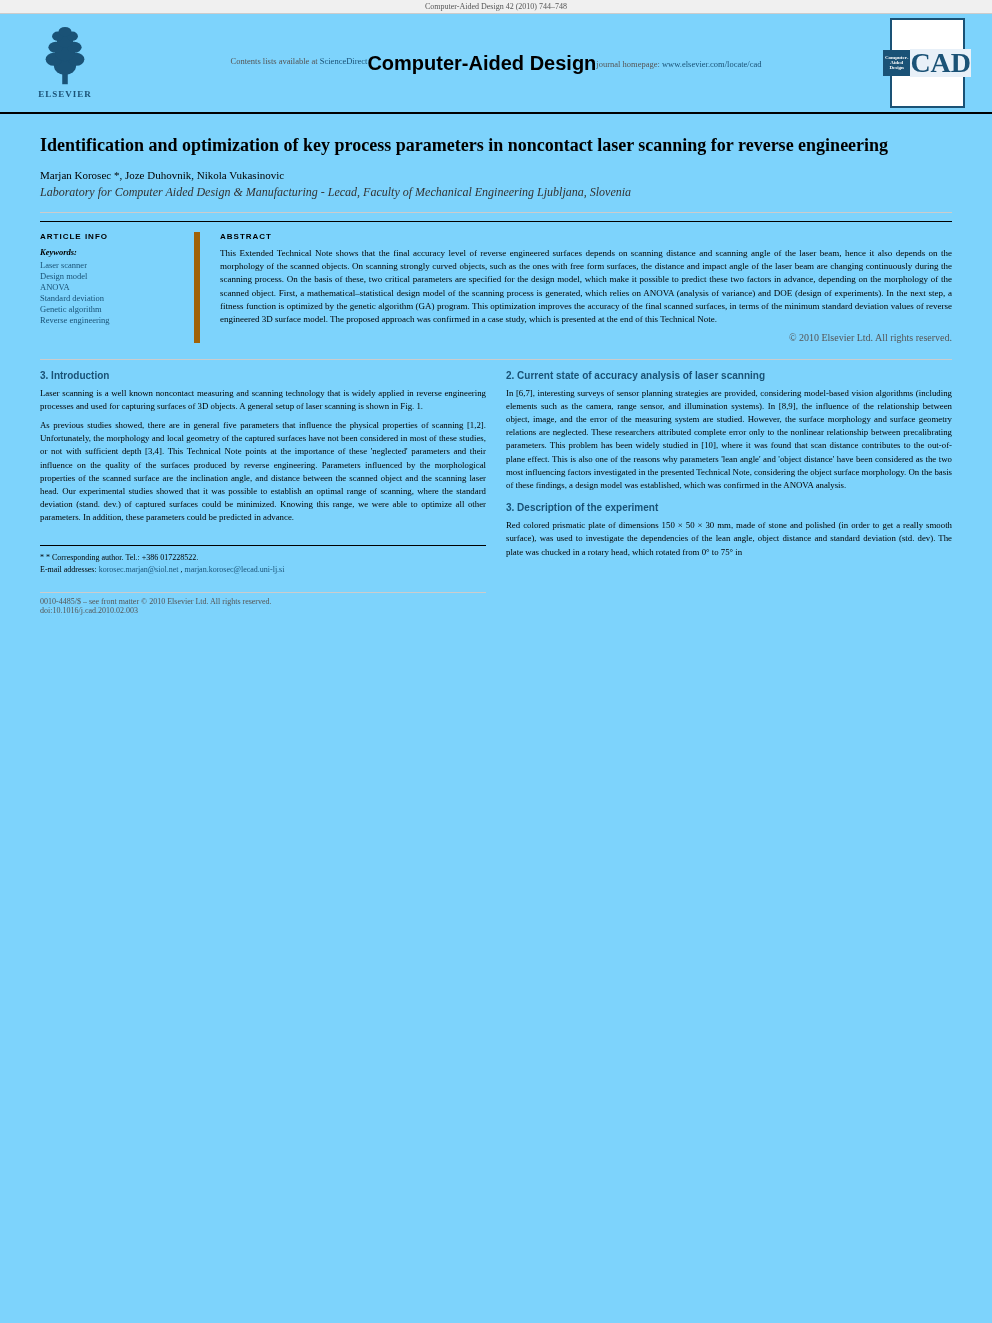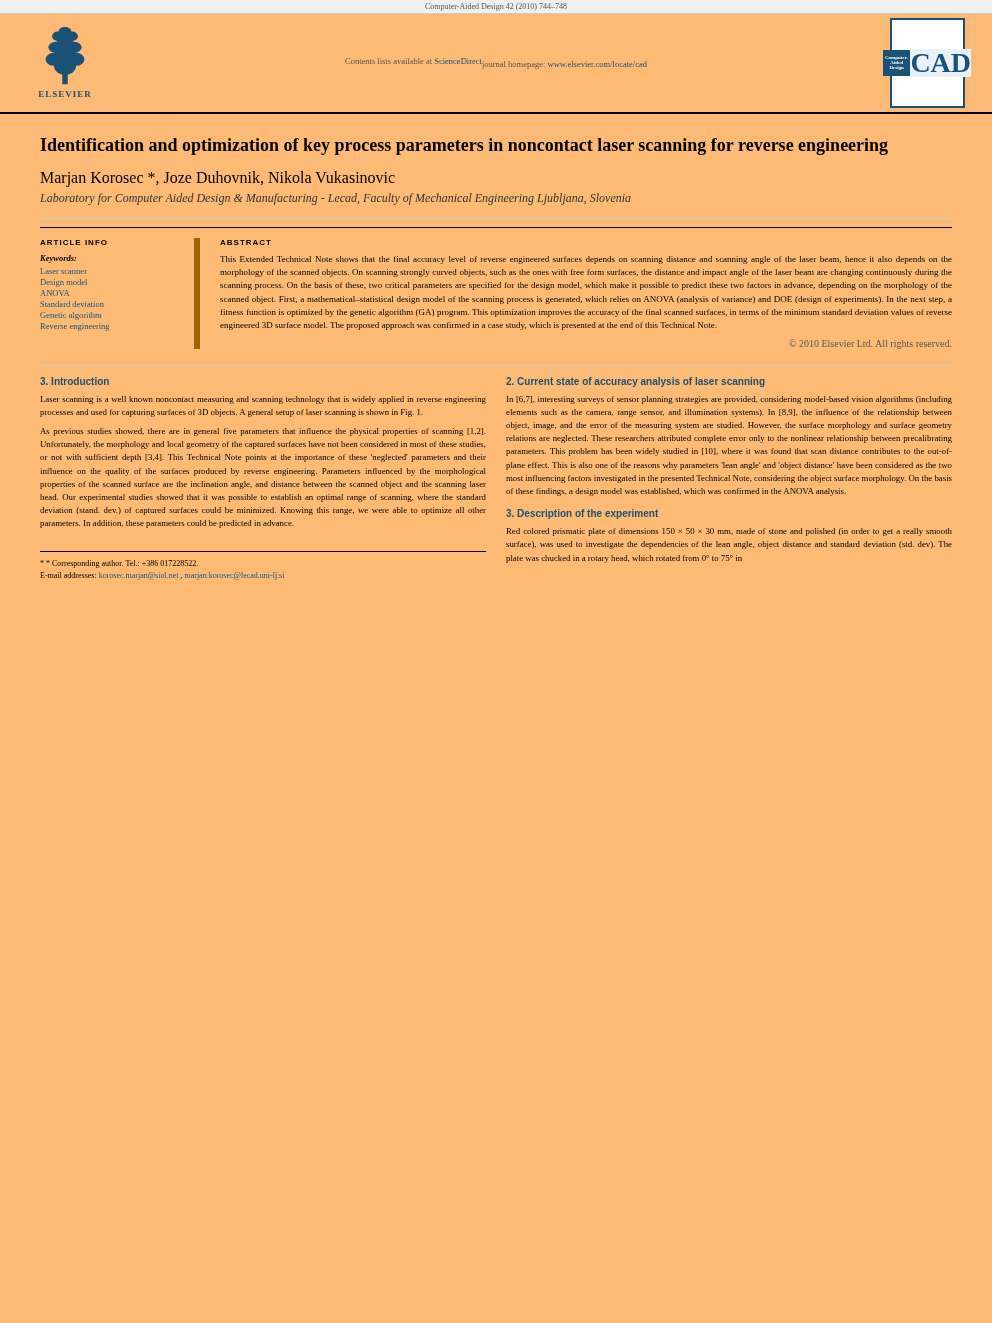--- a/index.html
+++ b/index.html
@@ -8,21 +8,21 @@
       font-family: "Times New Roman", Times, serif;
       font-size: 10px;
       color: #000;
       width: 992px;
       min-height: 1323px;
     }
 
     .page-container {
       width: 992px;
       min-height: 1323px;
-      background: #fdba74;
+      background: #7dd3fc;
       padding: 0;
     }
 
     
     .journal-header {
       border-bottom: 2px solid #000;
       padding: 4px 20px 4px 20px;
       display: flex;
       align-items: stretch;
       justify-content: space-between;
@@ -156,21 +156,21 @@
       font-size: 18px;
       font-weight: bold;
       color: #000;
       line-height: 1.3;
       margin-bottom: 12px;
       font-family: Liberation Serif, serif;
     }
 
     
     .authors {
-      font-size: 16px;
+      font-size: 11px;
       color: #000;
       margin-bottom: 4px;
     }
 
     .affiliation {
       font-size: 12px;
       color: #333;
       font-style: italic;
       margin-bottom: 12px;
     }
@@ -335,20 +335,21 @@
         </svg>
         <div class="elsevier-text">ELSEVIER</div>
       </div>
     </div>
 
     <div class="header-center">
       <div class="contents-available">
         <span>Contents lists available at</span>
         <a class="sciencedirect-link" href="#">ScienceDirect</a>
       </div>
+      <div class="journal-title-main">Computer-Aided Design</div>
       <div class="journal-homepage">
         <span>journal homepage:</span>
         <a class="homepage-link" href="#">www.elsevier.com/locate/cad</a>
       </div>
     </div>
 
     <div class="header-right-logo">
       <div class="cad-logo-box">
         <div class="cad-logo-top">
           <span class="cad-logo-top-text" style="font-size:5px; text-align:center; padding:2px;">Computer-<br>Aided<br>Design</span>
@@ -415,20 +416,24 @@
             <span>* Corresponding author. Tel.: +386 017228522.</span>
           </div>
           <div class="footnote-text">
             <span>E-mail addresses:</span>
             <a class="footnote-link" href="#">korosec.marjan@siol.net</a>
             <span>, </span>
             <a class="footnote-link" href="#">marjan.korosec@lecad.uni-lj.si</a>
           </div>
         </div>
 
+        <div class="bottom-bar">
+          <div>0010-4485/$ – see front matter © 2010 Elsevier Ltd. All rights reserved.</div>
+          <div>doi:10.1016/j.cad.2010.02.003</div>
+        </div>
       </div>
 
       <div class="col-right">
         <div class="section-heading">2. Current state of accuracy analysis of laser scanning</div>
         <div class="body-text">
           <p>
             In [6,7], interesting surveys of sensor planning strategies are provided, considering model-based vision algorithms (including elements such as the camera, range sensor, and illumination systems). In [8,9], the influence of the relationship between object, image, and the error of the measuring system are studied. However, the surface morphology and surface geometry relations are neglected. These researchers attributed complete error only to the nonlinear relationship between precalibrating parameters. This problem has been widely studied in [10], where it was found that scan distance contributes to the out-of-plane effect. This is also one of the reasons why parameters 'lean angle' and 'object distance' have been considered as the two most influencing factors investigated in the presented Technical Note, considering the object surface morphology. On the basis of these findings, a design model was established, which was confirmed in the ANOVA analysis.
           </p>
         </div>
 

